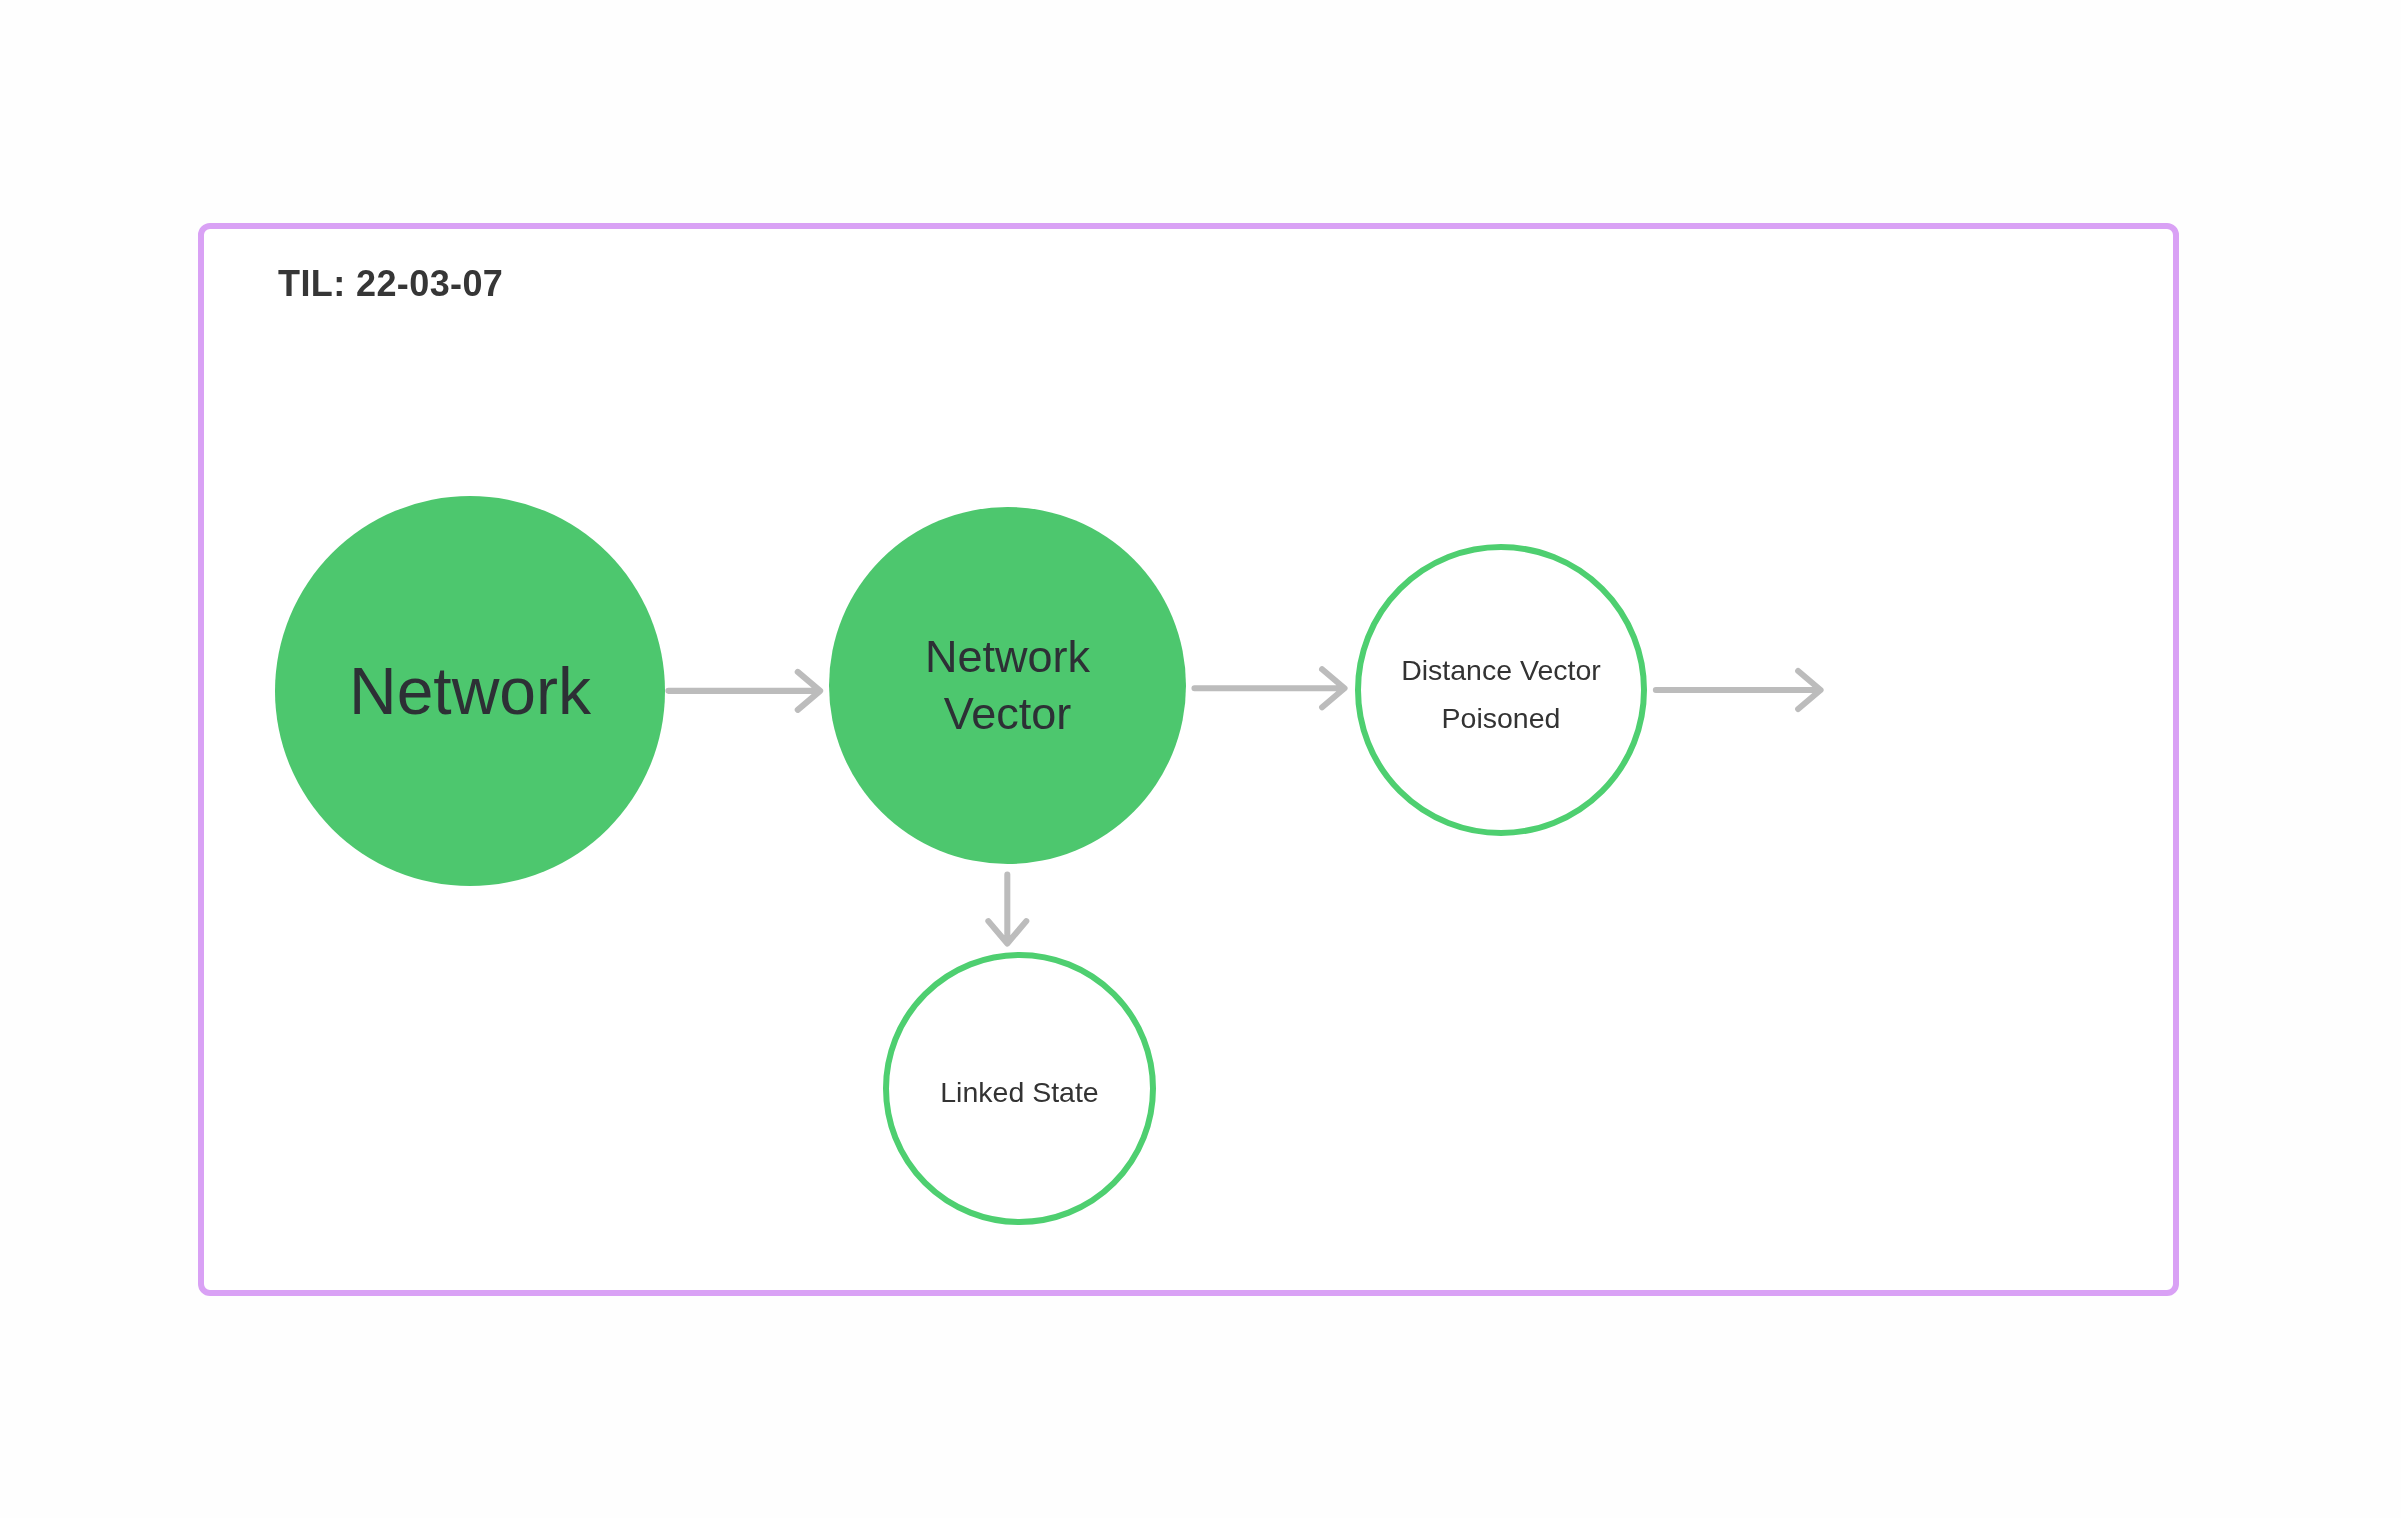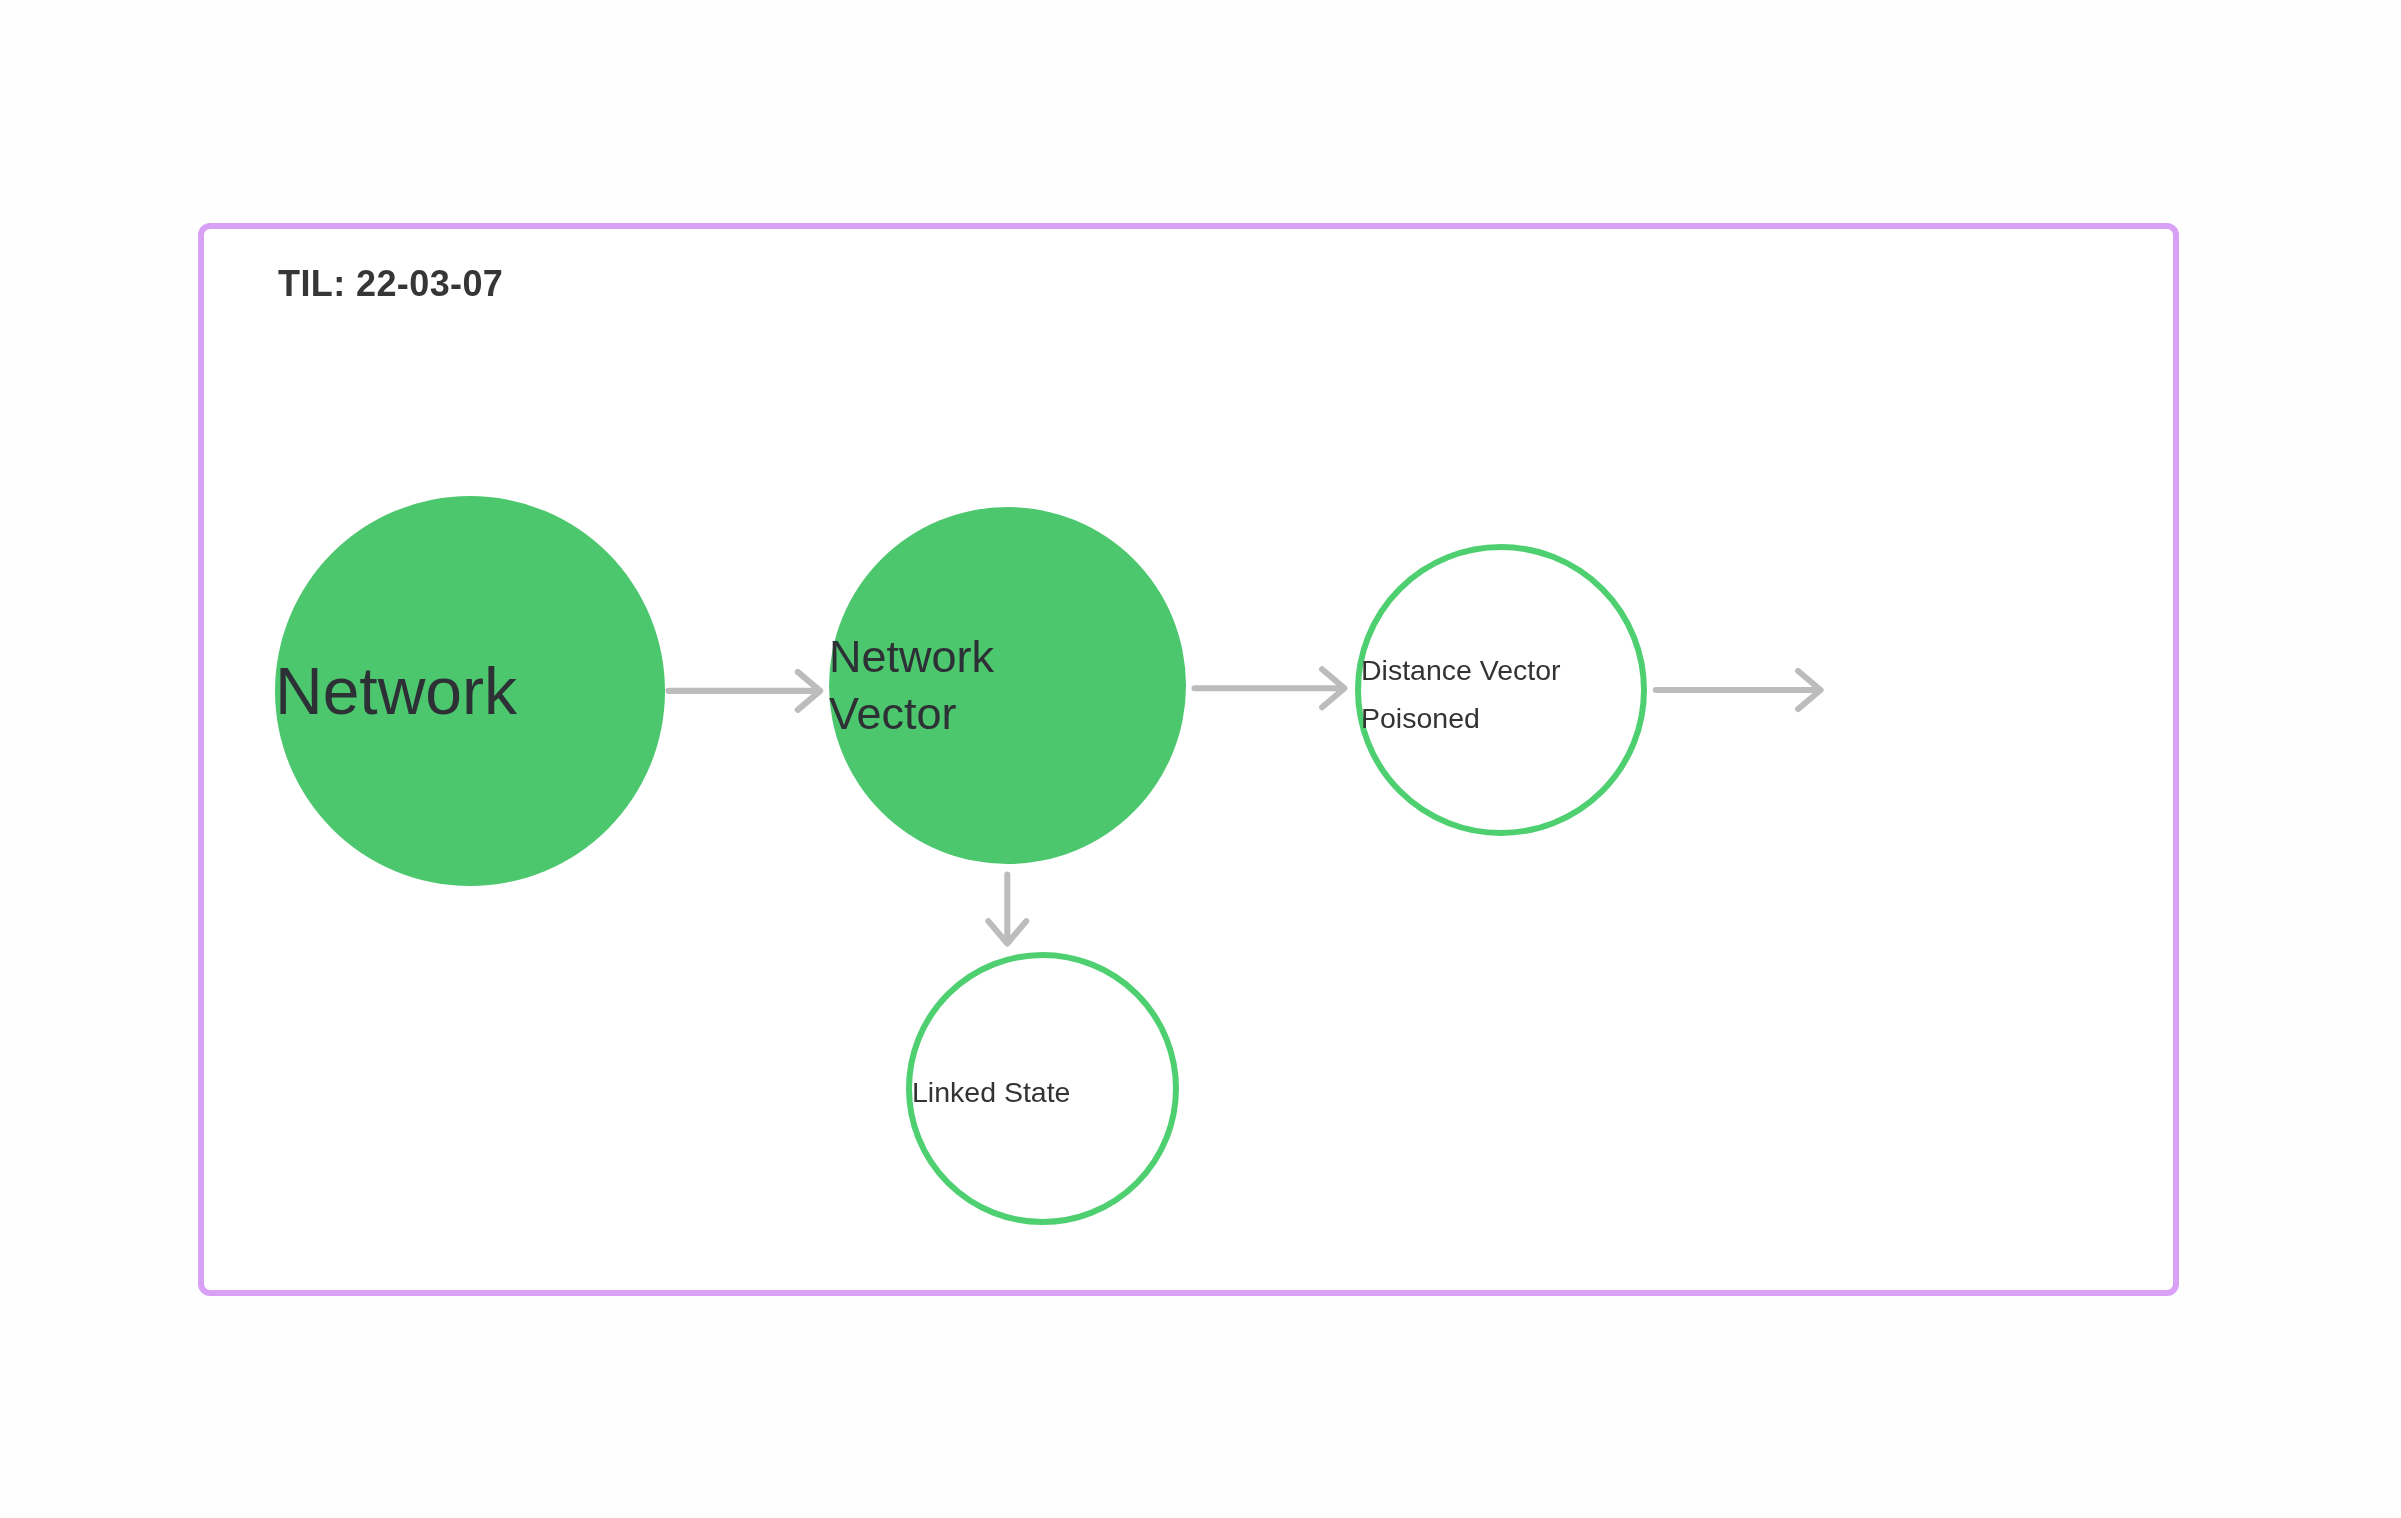--- a/index.html
+++ b/index.html
@@ -34,21 +34,21 @@
     font-weight: bold;
     color: #363636;
     letter-spacing: 0.4px;
     white-space: nowrap;
   }
   .node {
     position: absolute;
     border-radius: 50%;
     display: flex;
     flex-direction: column;
-    align-items: flex-start;
+    align-items: center;
     justify-content: center;
     text-align: center;
     box-sizing: border-box;
   }
   .node.filled {
     background: #4dc76e;
   }
   .node.outlined {
     background: #ffffff;
     border: 6px solid #4ecf70;
@@ -78,21 +78,21 @@
   }
   #node-distance-vector {
     left: 1355px; top: 544px;
     width: 292px; height: 292px;
   }
   #node-poisoned-reverse {
     left: 1830px; top: 543px;
     width: 292px; height: 292px;
   }
   #node-linked-state {
-    left: 906px; top: 952px;
+    left: 883px; top: 952px;
     width: 273px; height: 273px;
   }
   .node.outlined .line {
     font-size: 28.5px;
     line-height: 1.42;
     color: #333333;
     margin-top: 8px;
   }
   .arrows {
     position: absolute;

